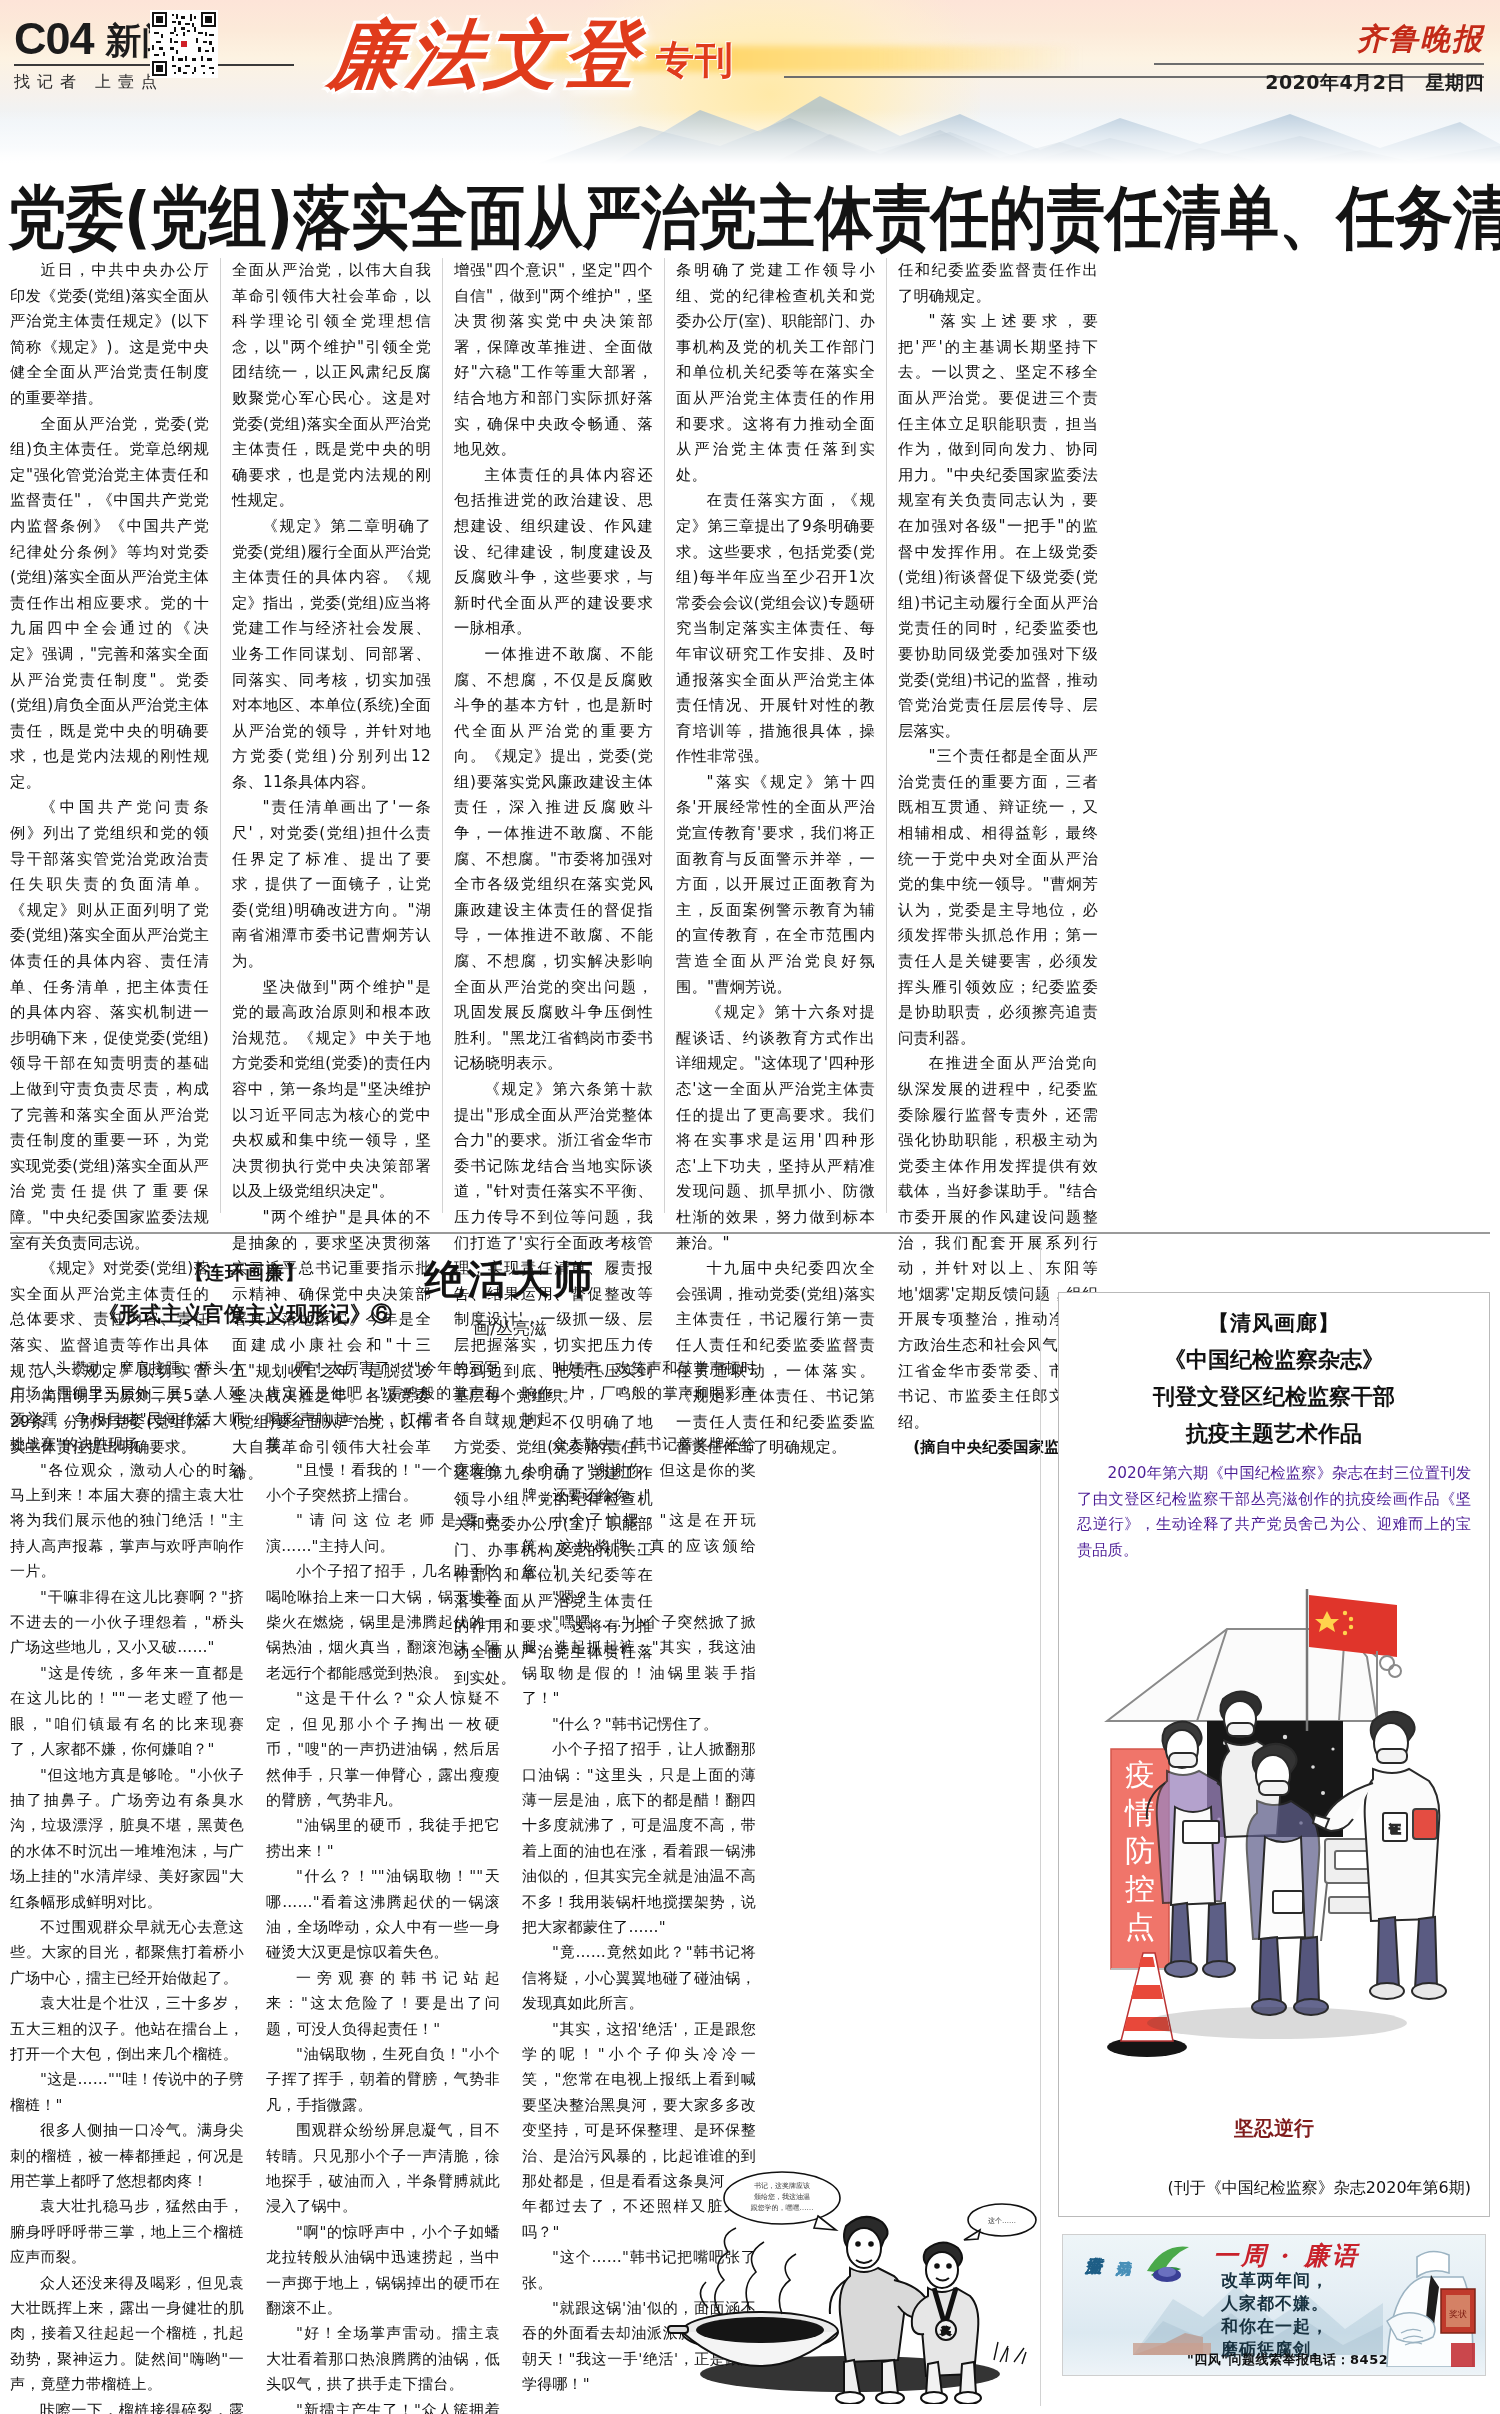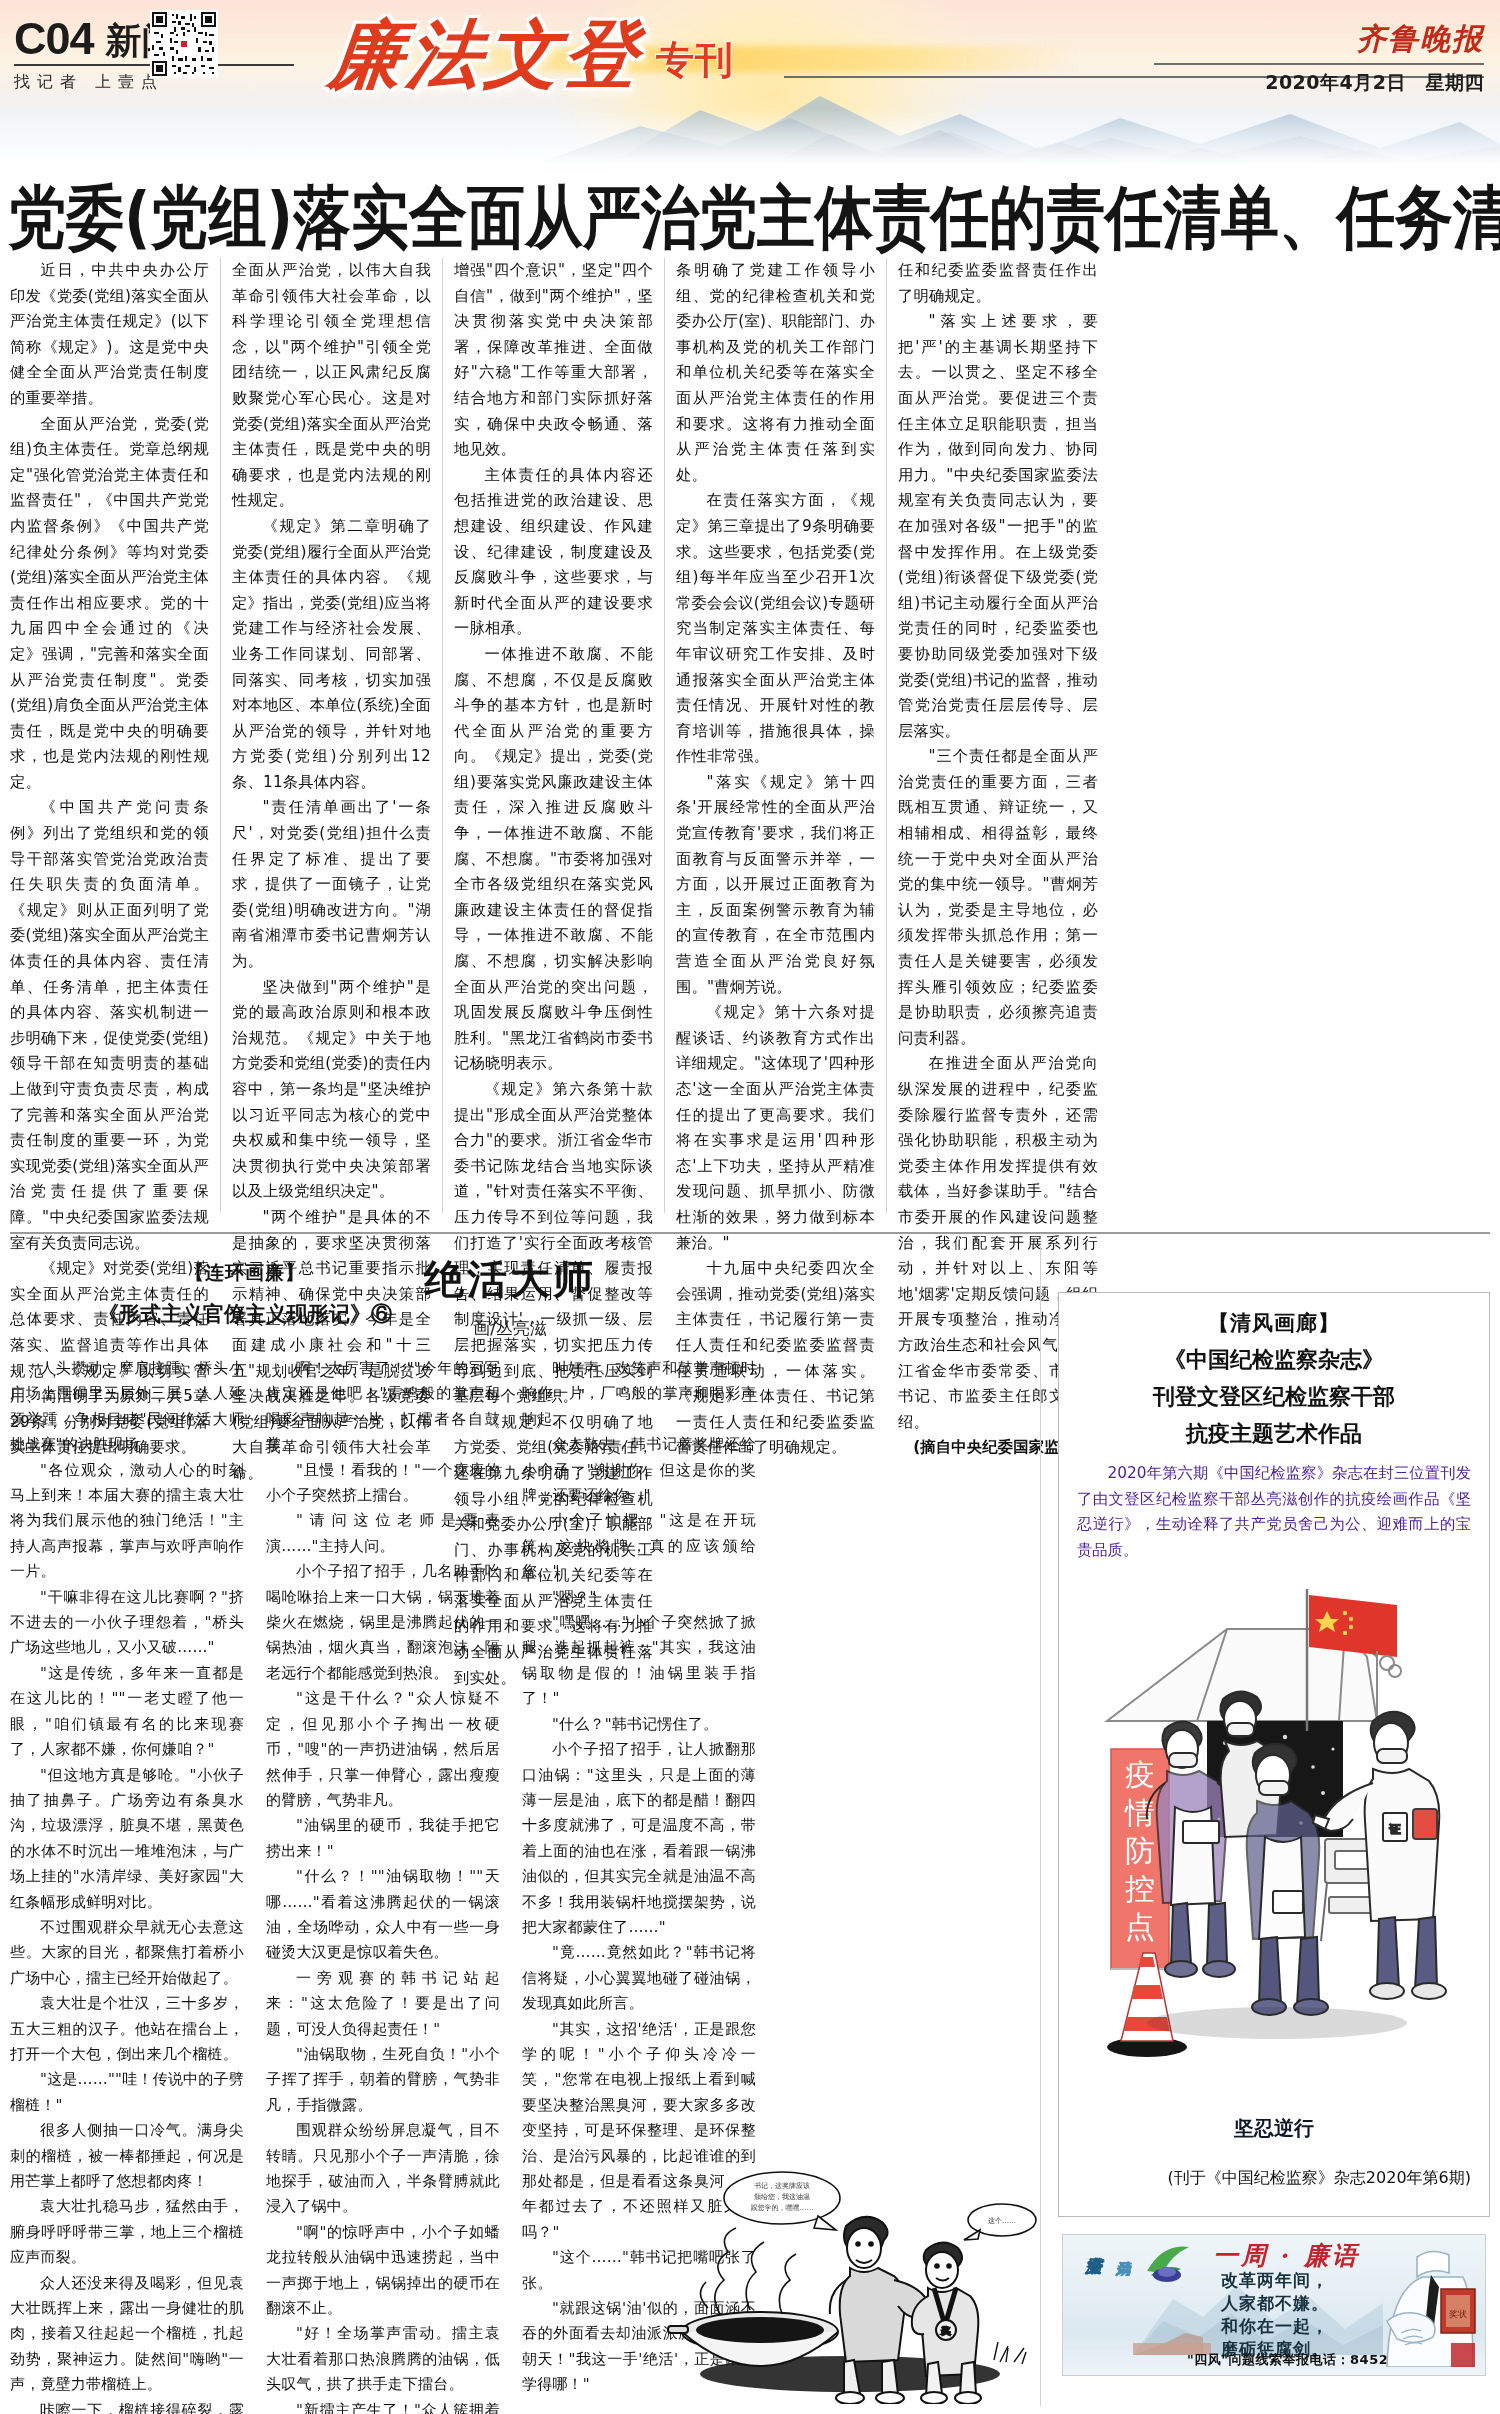--- a/index.html
+++ b/index.html
@@ -196,22 +196,22 @@
   }
   .g-tag { text-align: center; font-size: 21px; font-weight: bold; color: #111; letter-spacing: 1px; }
   .g-mag { text-align: center; font-size: 22px; font-weight: bold; color: #111; margin-top: 8px; }
   .g-l1  { text-align: center; font-size: 22px; font-weight: bold; color: #111; margin-top: 7px; }
   .g-l2  { text-align: center; font-size: 22px; font-weight: bold; color: #111; margin-top: 7px; }
   .g-body {
     margin-top: 12px; font-family: "DejaVu Sans", sans-serif;
     font-size: 15.3px; line-height: 25.5px; color: #4c1d95; text-align: justify; text-indent: 2em;
   }
   .g-art { position: relative; width: 396px; height: 540px; margin-top: 8px; }
-  .g-caption { text-align: center; font-size: 20px; font-weight: bold; color: #0f172a; margin-top: 4px; }
-  .g-source { text-align: right; font-size: 16px; color: #111; margin-top: 26px; }
+  .g-caption { text-align: center; font-size: 20px; font-weight: bold; color: #7f1d1d; margin-top: 4px; }
+  .g-source { text-align: right; font-size: 16px; color: #111; margin-top: 36px; }
 
   
   .ad {
     position: absolute; right: 14px; top: 2234px; width: 424px; height: 142px;
     border: 1px solid #cfcfcf; overflow: hidden;
     background: linear-gradient(180deg,#eef5f8 0%, #e6eff5 40%, #dce9f1 70%, #eef4f8 100%);
   }
   .ad-mtn { position: absolute; left: 70px; top: 24px; width: 250px; height: 96px; opacity: .5; }
   .ad-logo { position: absolute; left: 78px; top: 6px; width: 52px; height: 44px; }
   .ad-vtext {

